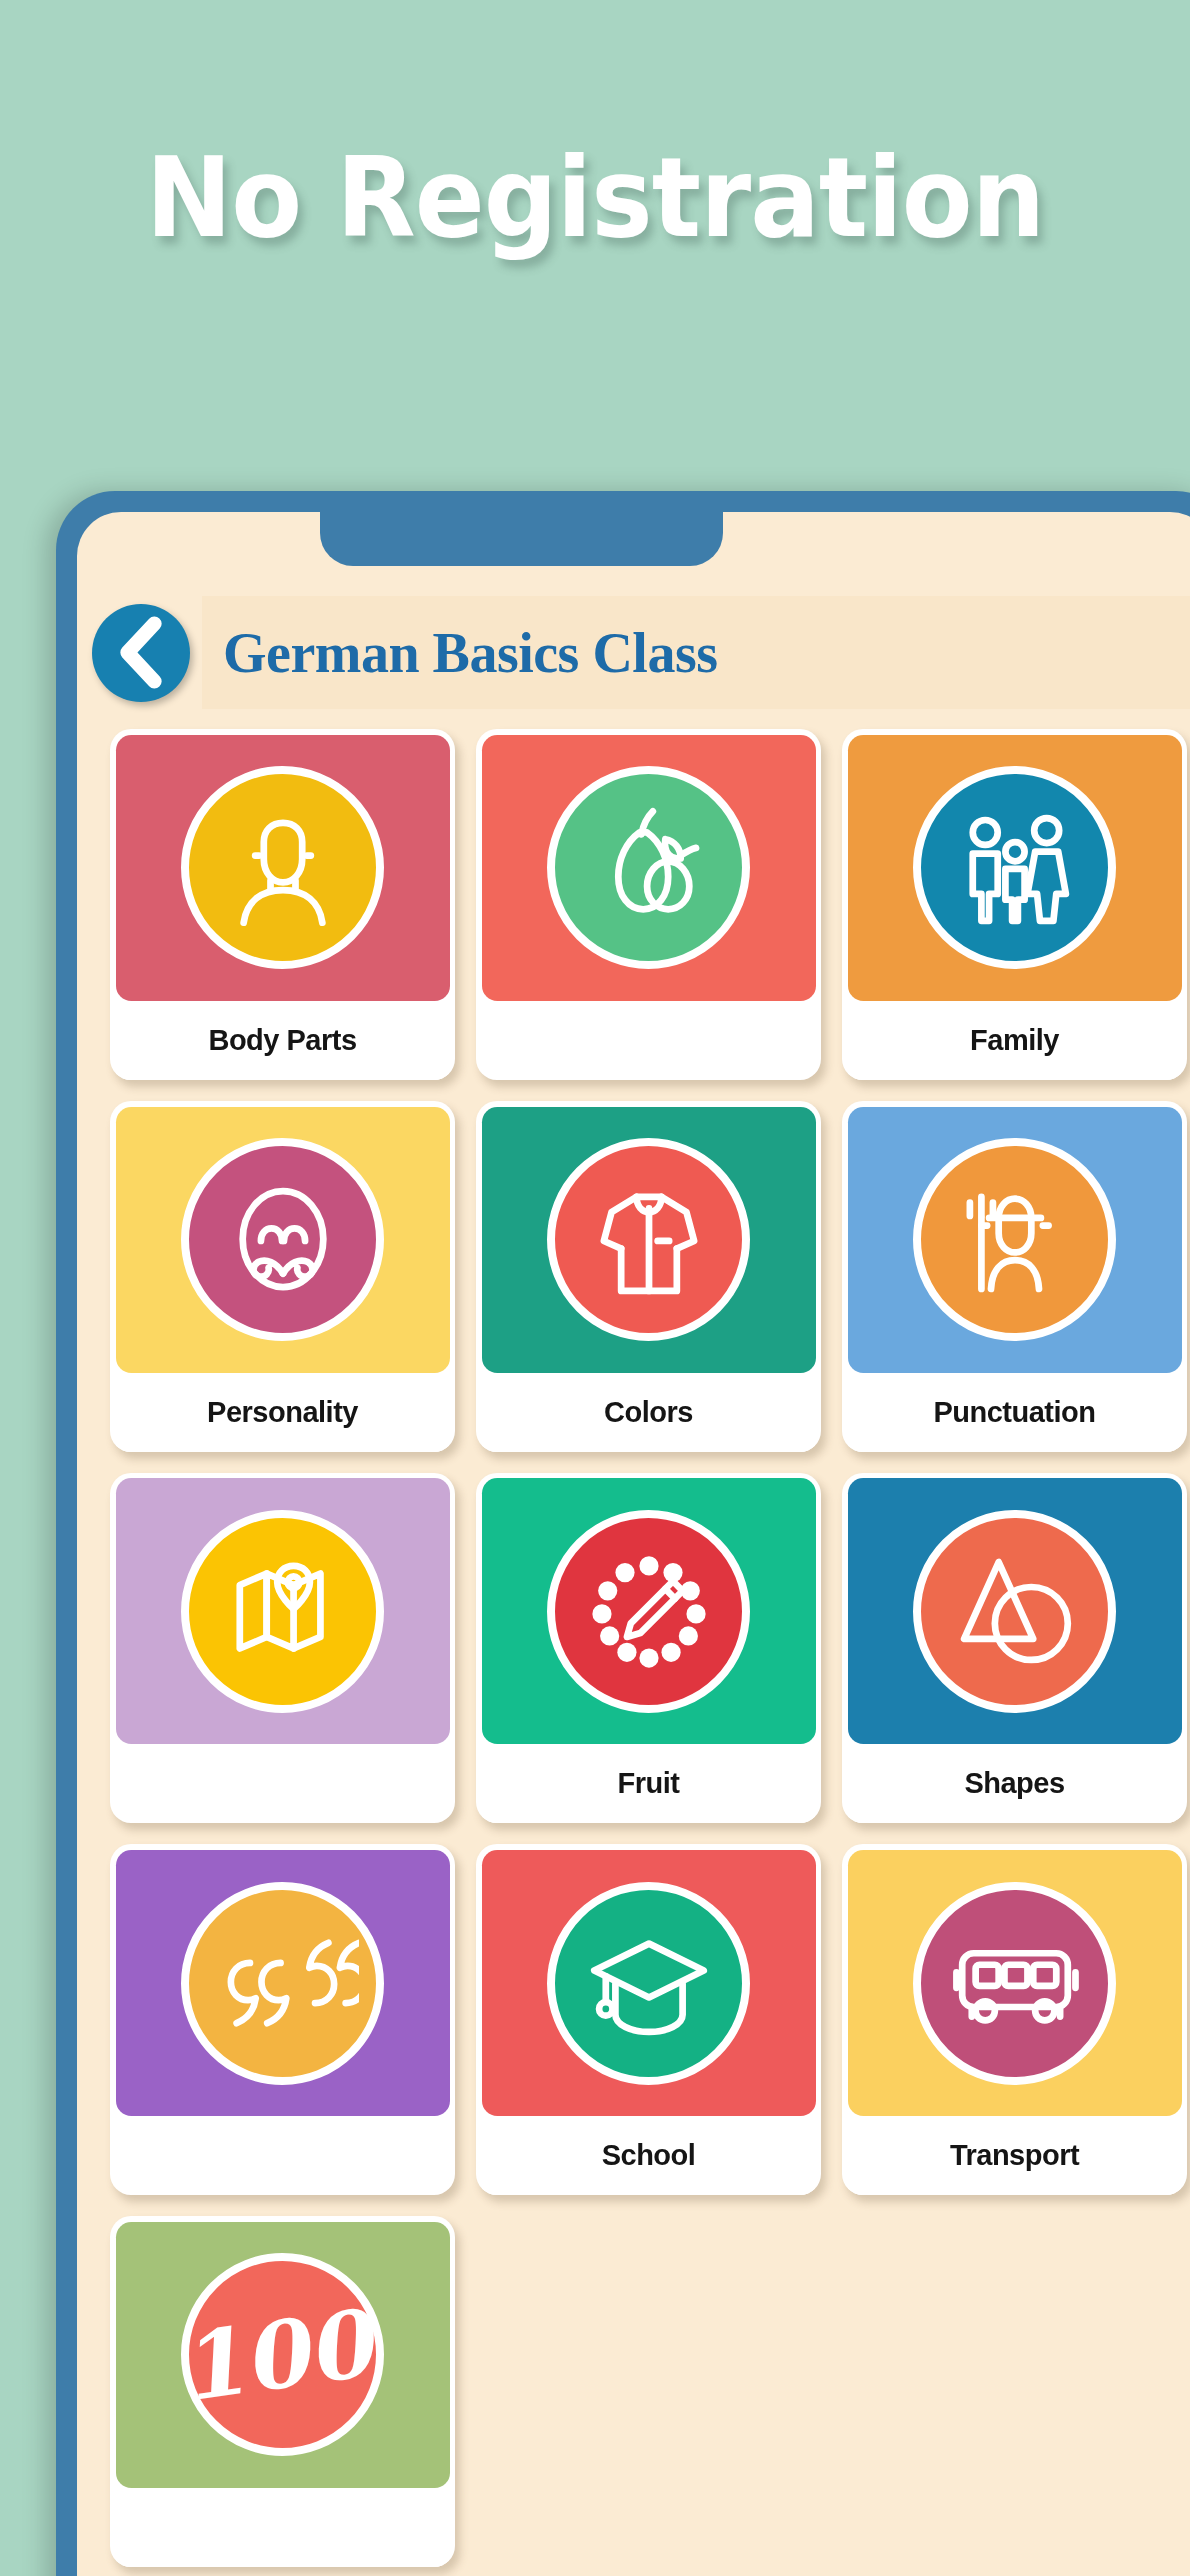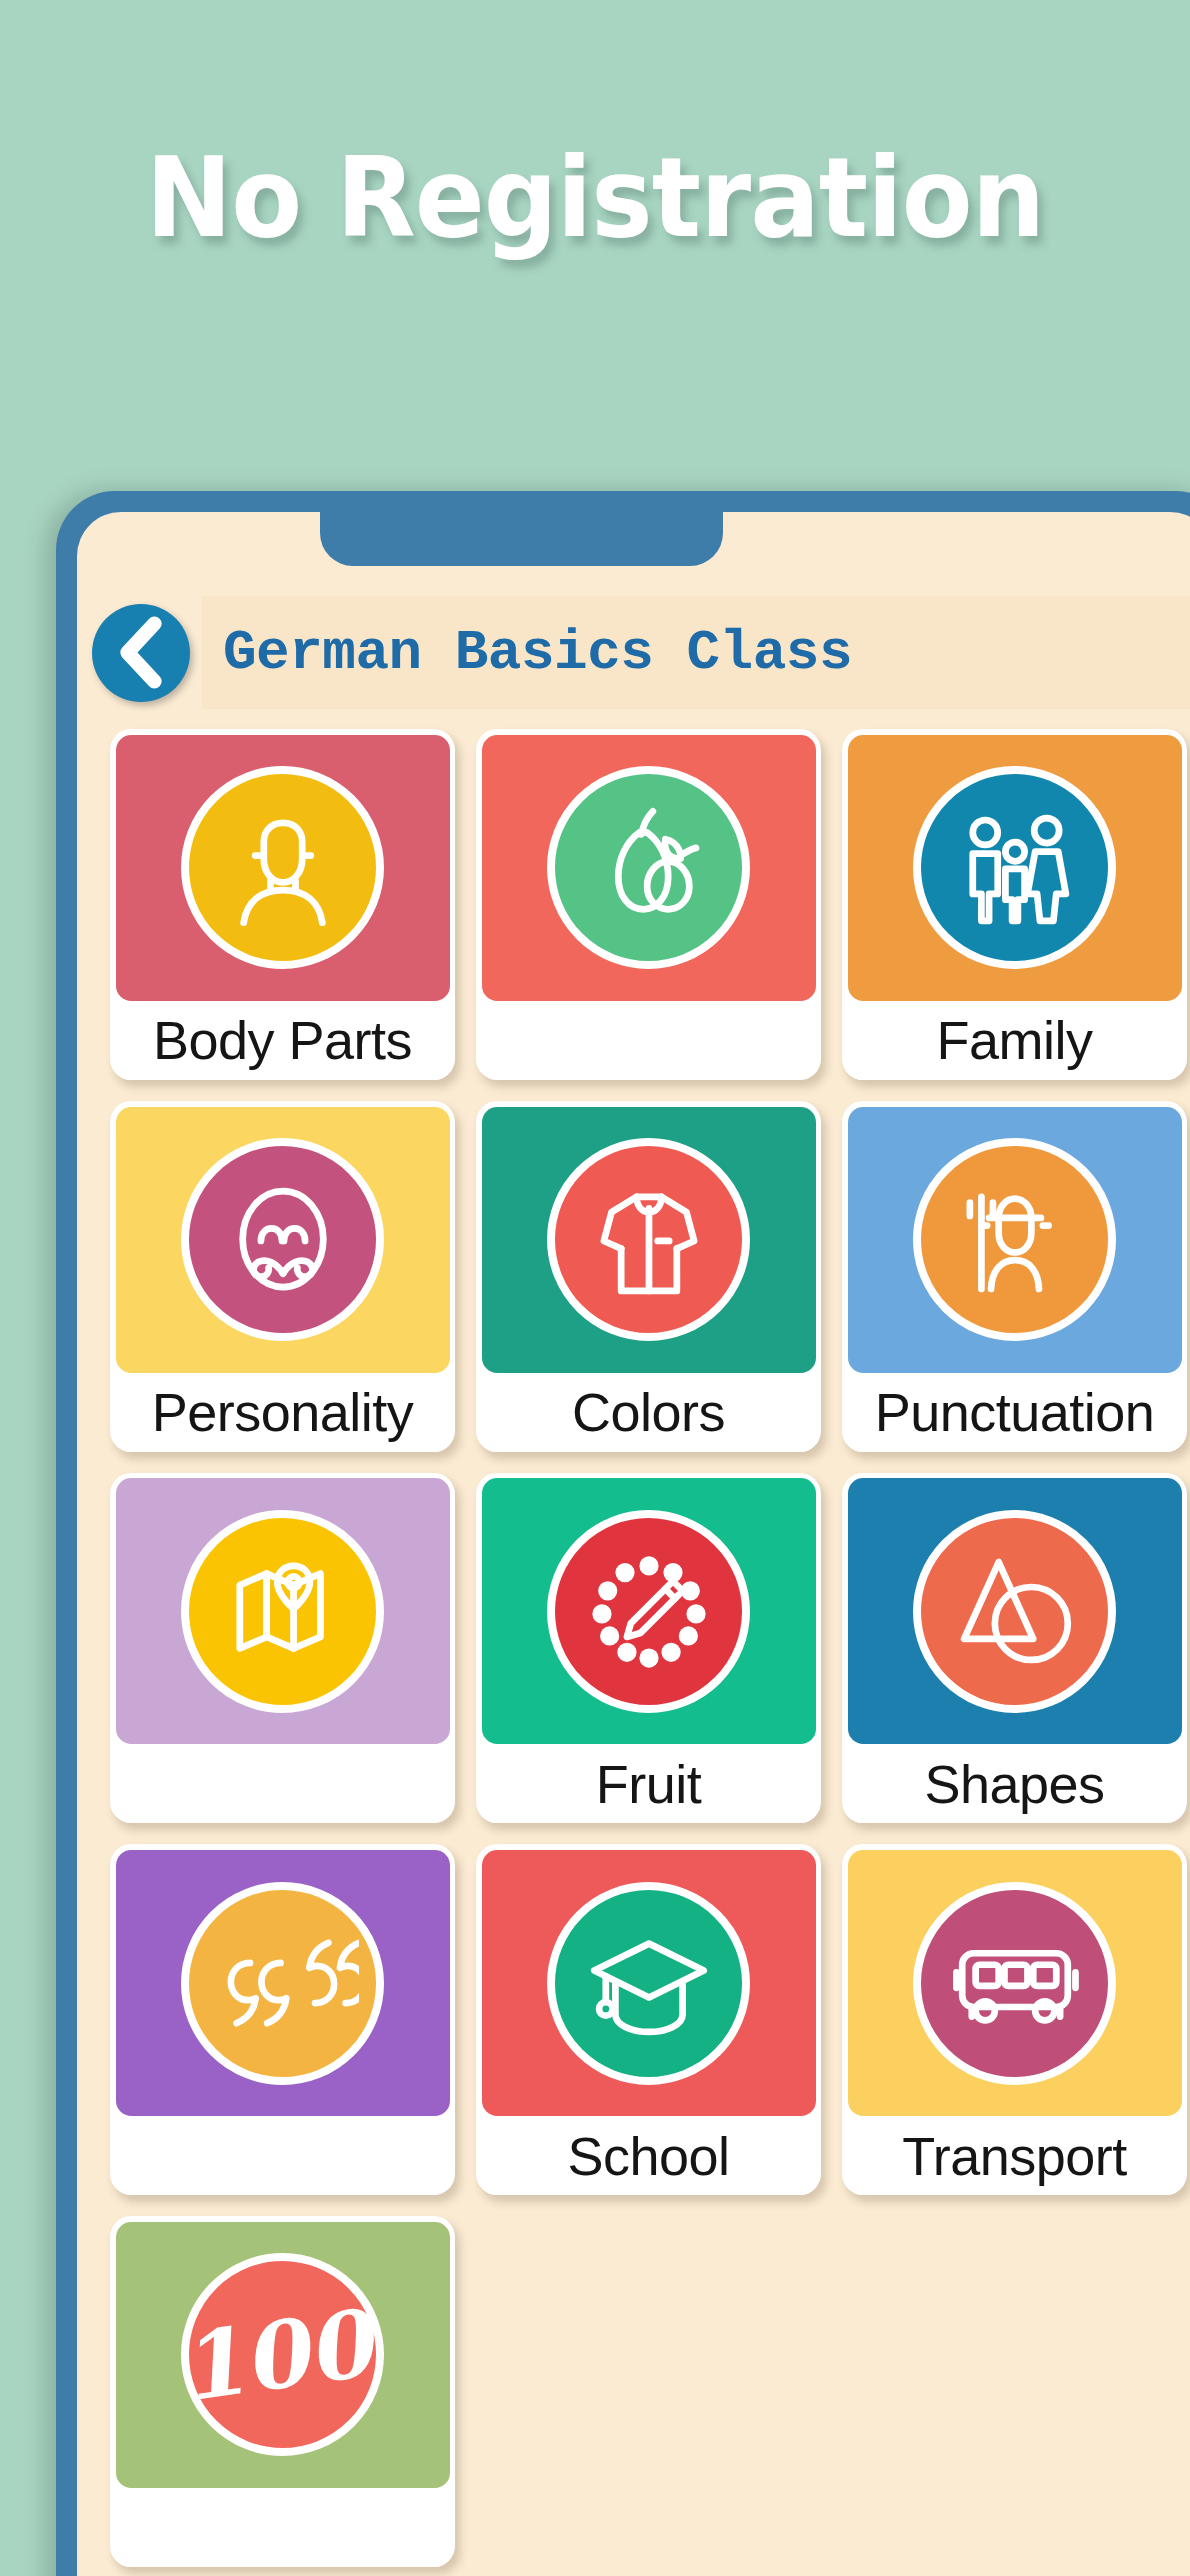--- a/index.html
+++ b/index.html
@@ -81,21 +81,21 @@
     z-index: 3;
   }
   .back-btn svg { display: block; }
   .header-title {
     position: absolute;
     left: 146px; top: 0; height: 113px;
     display: flex; align-items: center;
     font-size: 56px;
     font-weight: 700;
     color: #1e6ba8;
-    font-family: Liberation Mono, monospace;
+    font-family: Liberation Serif, serif;
     letter-spacing: -0.5px;
     z-index: 3;
     white-space: nowrap;
   }
 
   
   .grid {
     position: absolute;
     top: 217px;
     left: 33px;
@@ -131,22 +131,22 @@
     display: flex;
     align-items: center;
     justify-content: center;
   }
   .card-circle svg { display:block; }
   .card-label {
     height: 79px;
     display: flex;
     align-items: center;
     justify-content: center;
-    font-size: 54px;
-    font-weight: 400;
+    font-size: 29px;
+    font-weight: 700;
     color: #151515;
     letter-spacing: -0.5px;
     background: #ffffff;
   }
   .badge-100 {
     font-family: "DejaVu Serif", serif;
     font-style: italic;
     font-weight: 700;
     font-size: 92px;
     color: #ffffff;

